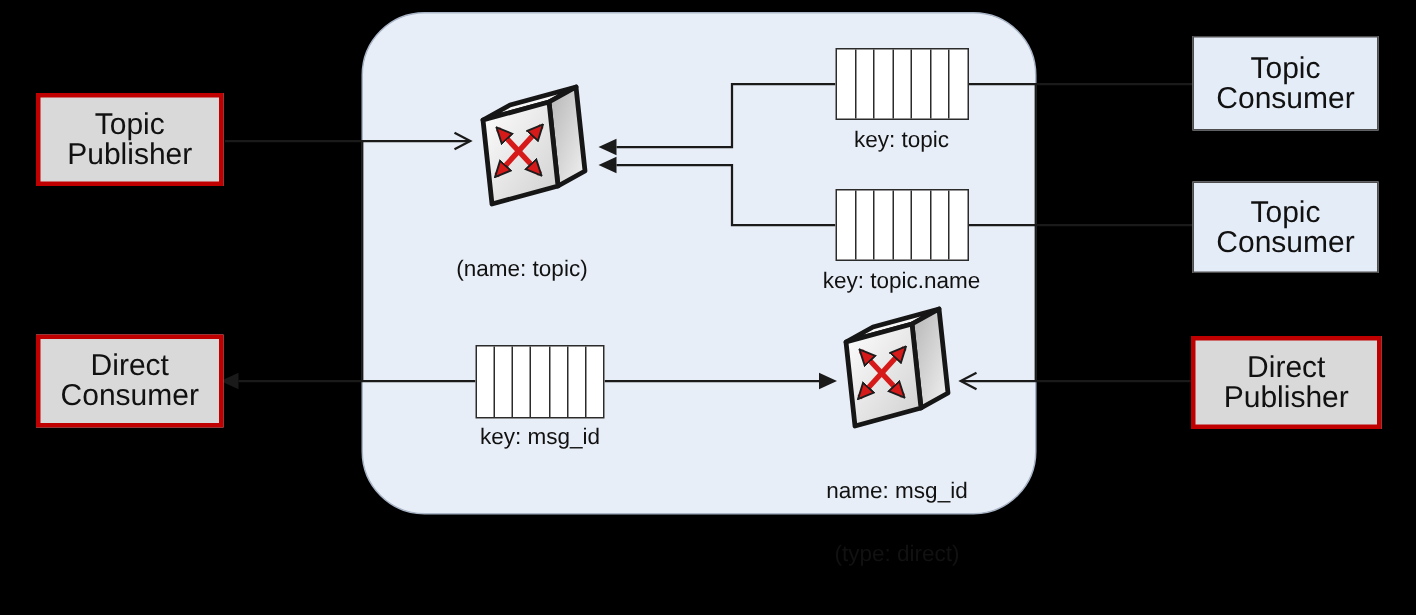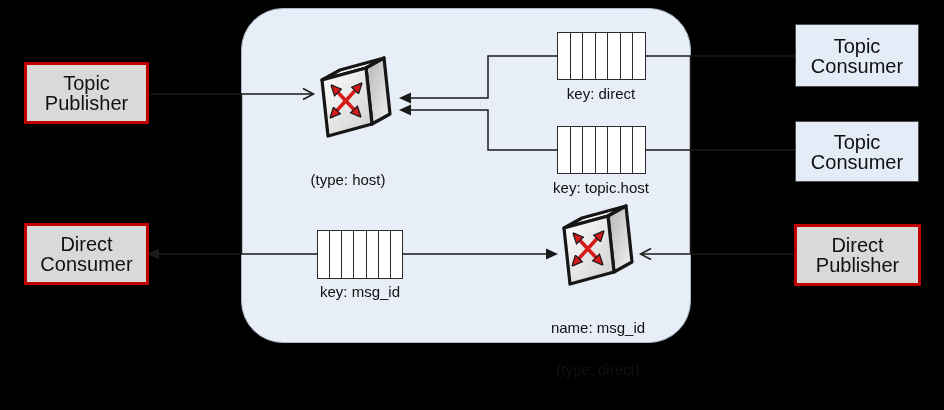--- a/index.html
+++ b/index.html
@@ -134,25 +134,25 @@
   <div id="queue-msg-id" class="queue">
       <div class="qcell"></div>
       <div class="qcell"></div>
       <div class="qcell"></div>
       <div class="qcell"></div>
       <div class="qcell"></div>
       <div class="qcell"></div>
       <div class="qcell"></div>
     </div>
 
-  <div id="label-queue-topic" class="dlabel">key: direct</div>
-  <div id="label-queue-topic-host" class="dlabel">key: topic.host</div>
+  <div id="label-queue-topic" class="dlabel">key: topic</div>
+  <div id="label-queue-topic-host" class="dlabel">key: topic.name</div>
   <div id="label-queue-msg-id" class="dlabel">key: msg_id</div>
 
   <div id="label-exchange-control" class="dlabel">
-    <div>(type: host)</div>
+    <div>(name: topic)</div>
   </div>
   <div id="label-exchange-msgid" class="dlabel">
     <div>name: msg_id</div>
     <div>(type: direct)</div>
   </div>
 
 </div>
 
 </body></html>

